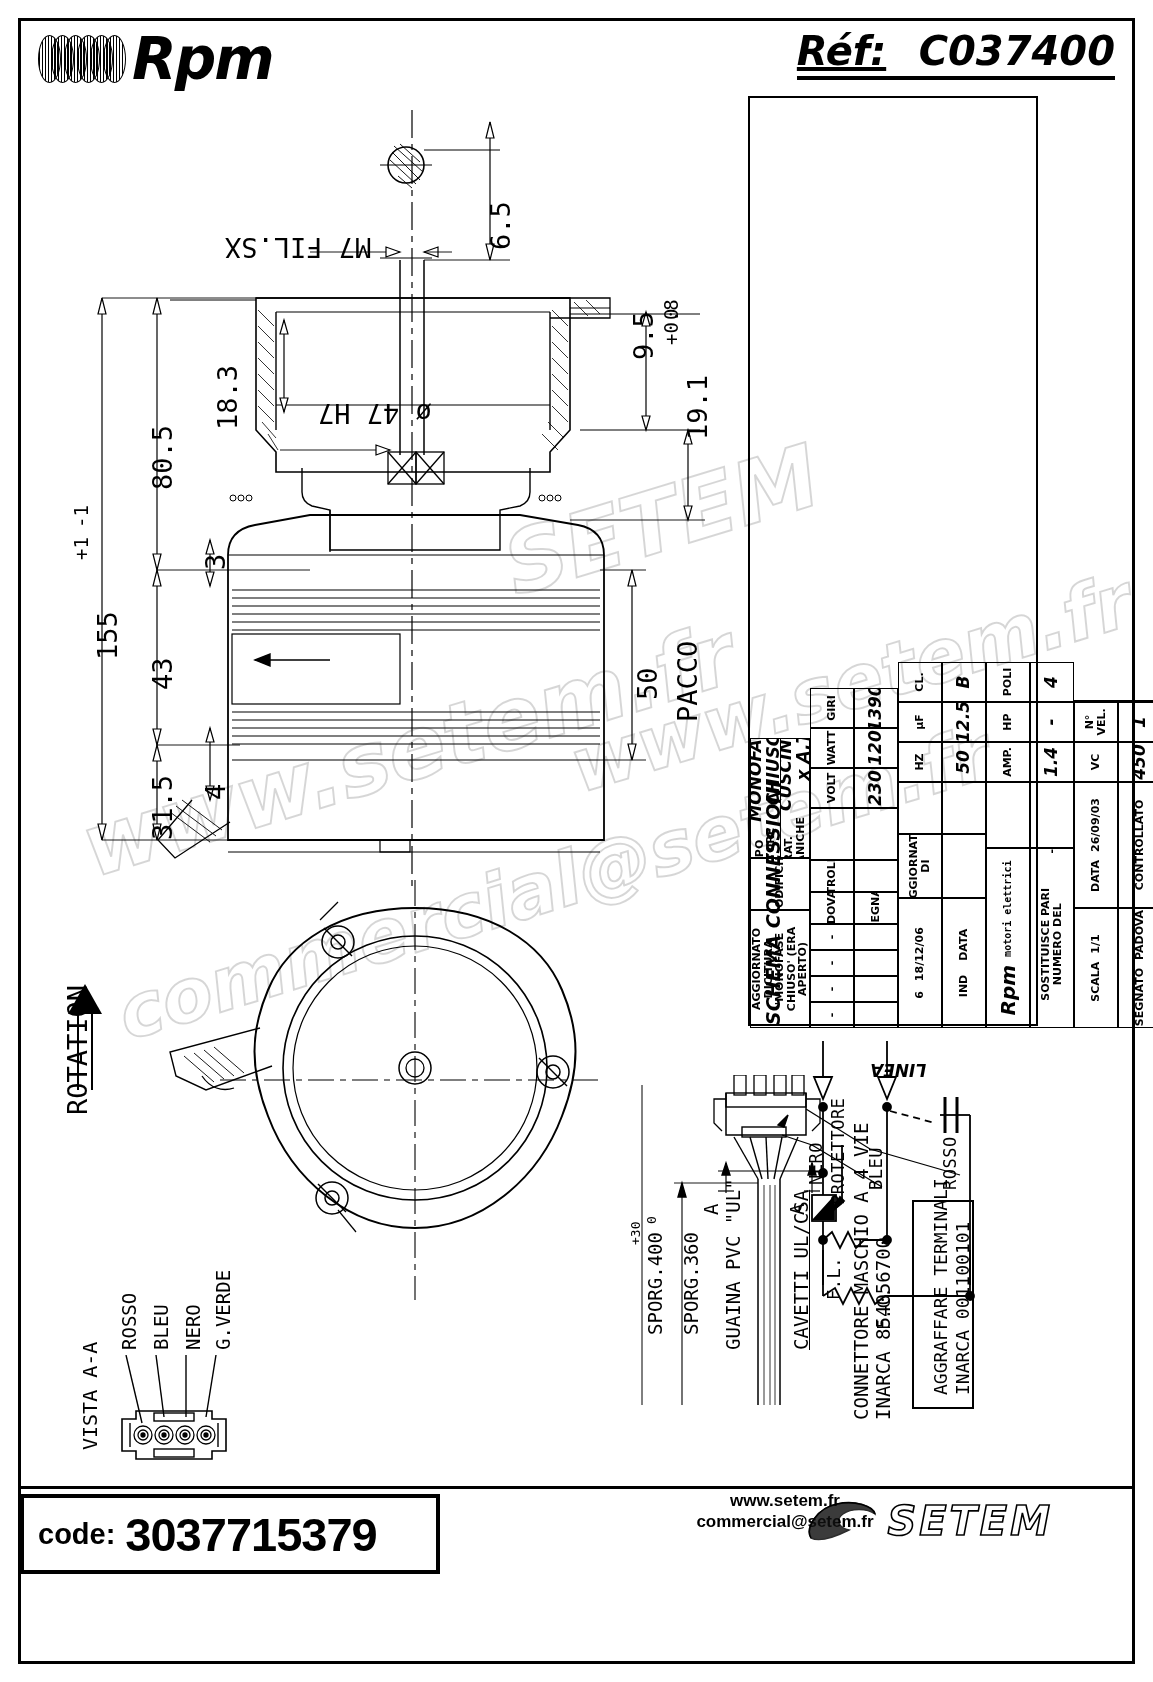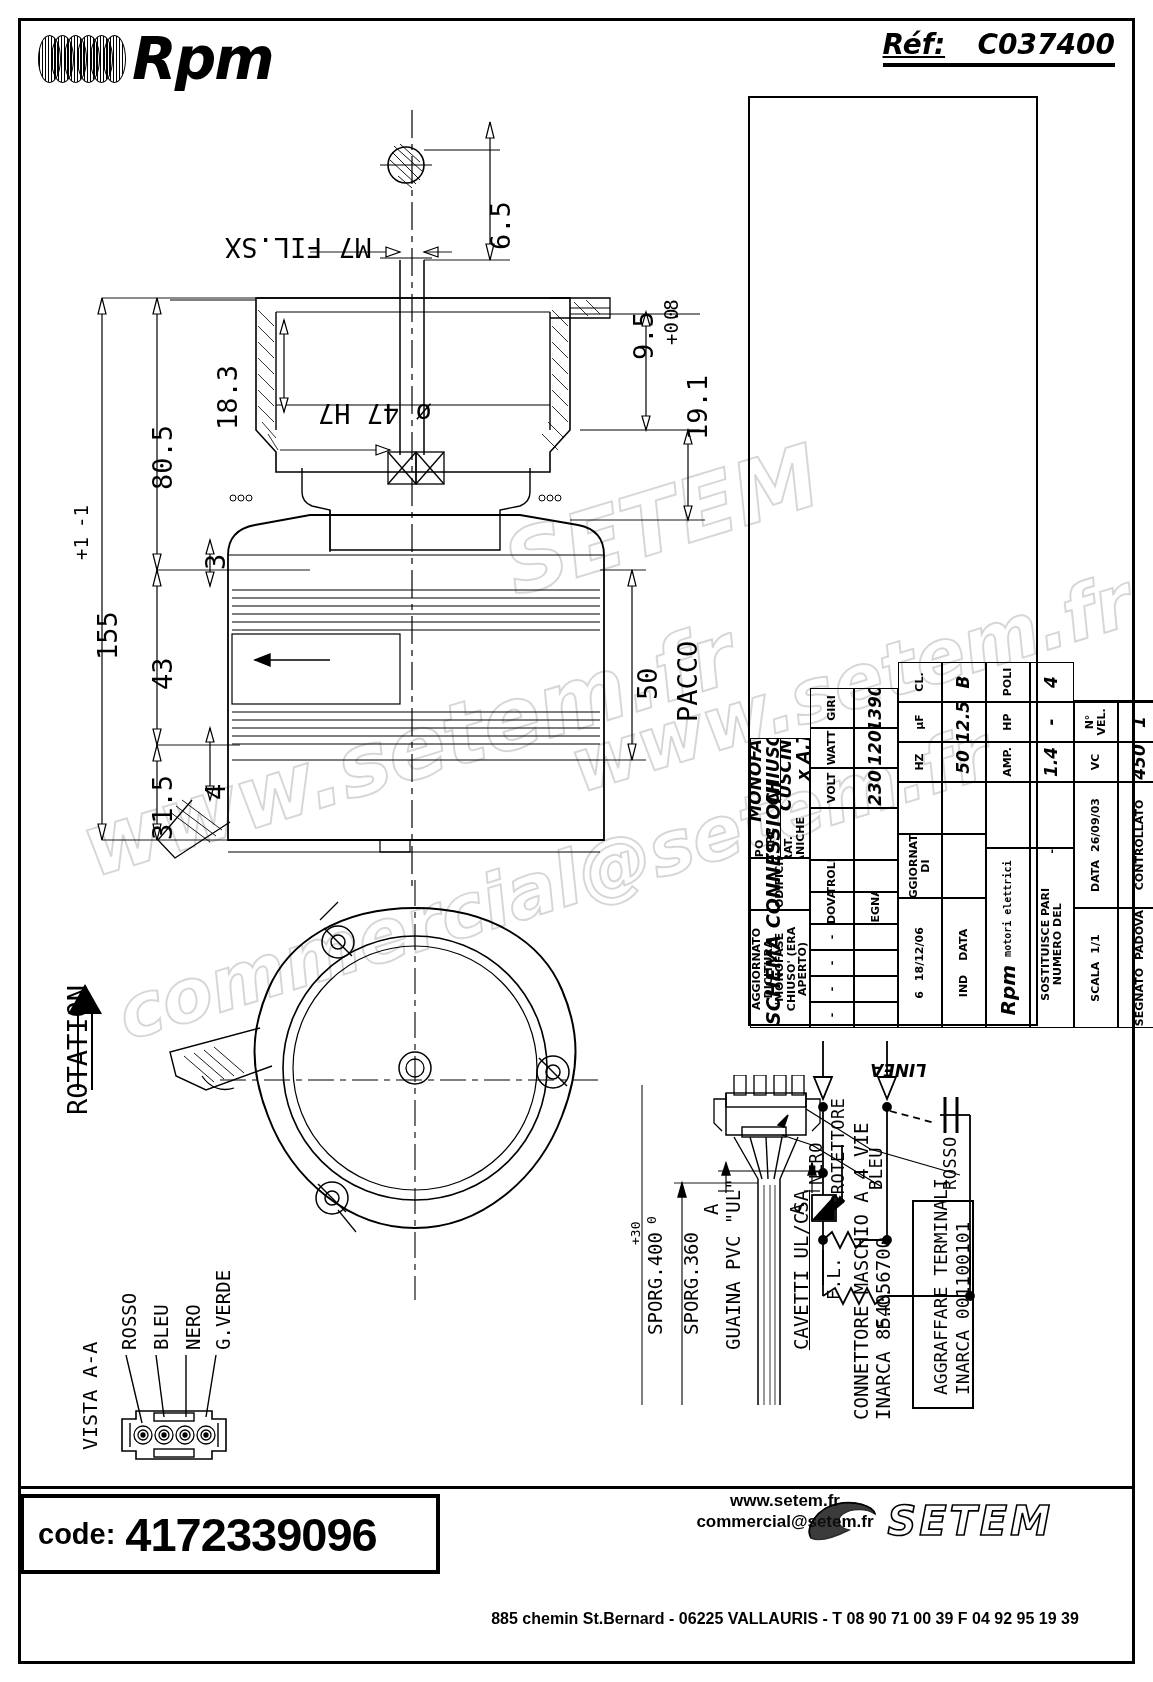--- a/index.html
+++ b/index.html
@@ -46,21 +46,21 @@
     line-height:1;
   }
   #ref-block{
     position:absolute; right:38px; top:28px;
     text-align:right;
     border-bottom:4px solid #000;
     padding-bottom:2px;
   }
   #ref-block .lbl, #ref-block .val{
     font-family:"DejaVu Sans", sans-serif;
-    font-style:italic; font-weight:bold; font-size:28px;
+    font-style:italic; font-weight:bold; font-size:40px;
     display:inline-block;
   }
   #ref-block .lbl{text-decoration:underline;}
   #ref-block .val{margin-left:28px;}
 
   
   .rot90{
     transform-origin:0 0;
     transform:rotate(-90deg);
     white-space:nowrap;
@@ -753,34 +753,33 @@
   <div class="abs rot90 lbl9" style="left:930px; top:1395px;font-size:18px;"><span>AGGRAFFARE TERMINALI</span></div>
   <div class="abs rot90 lbl9" style="left:952px; top:1395px;font-size:18px;"><span>INARCA 001100101</span></div>
 
   <div class="abs rot90 lbl9" style="left:700px; top:1215px;font-size:19px;"><span>A</span></div>
   <div class="abs rot90 lbl9" style="left:786px; top:1215px;font-size:19px;"><span>A</span></div>
 
   <div class="abs hline2" style="left:18px; top:1486px; width:1117px; height:3px;"></div>
 
   <div id="code-box">
     <span id="code-label">code:</span>
-    <span id="code-value">4172339096</span>
+    <span id="code-value">3037715379</span>
   </div>
 
   <div id="footer-info">
     <div class="f-line">www.setem.fr</div>
     <div class="f-line">commercial@setem.fr</div>
   </div>
 
   <div id="setem-logo">
     <svg width="78" height="46" viewBox="0 0 78 46">
       <g stroke="#000" fill="none" stroke-width="1.4">
         <path d="M8 40 C 2 30 14 10 34 6 C 52 2 70 8 72 16 C 64 10 48 10 40 16
                  C 32 22 36 30 46 32 C 30 40 16 44 8 40 Z" fill="#111" opacity="0.82"></path>
         <path d="M8 40 C 2 30 14 10 34 6 C 52 2 70 8 72 16" stroke-width="1.6"></path>
       </g>
     </svg>
     <span id="setem-word">SETEM</span>
   </div>
 
-  <div id="footer-addr">885 chemin St.Bernard  -   06225 VALLAURIS  -  T 08 90 71 00 39   F 04 92 95 19 39</div>
 
 </div>
 
 </body></html>

